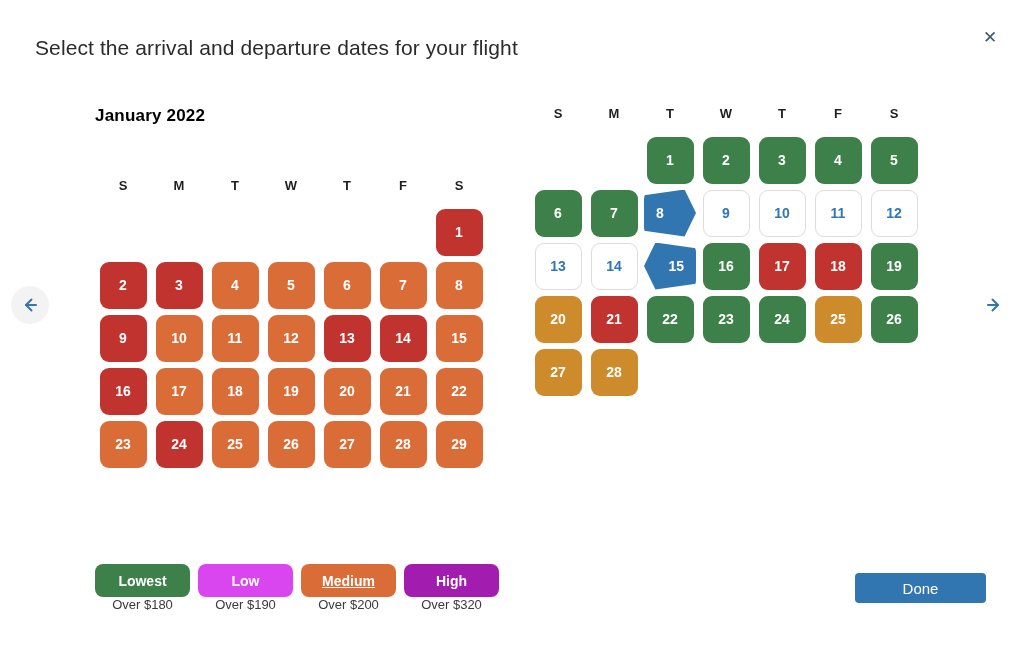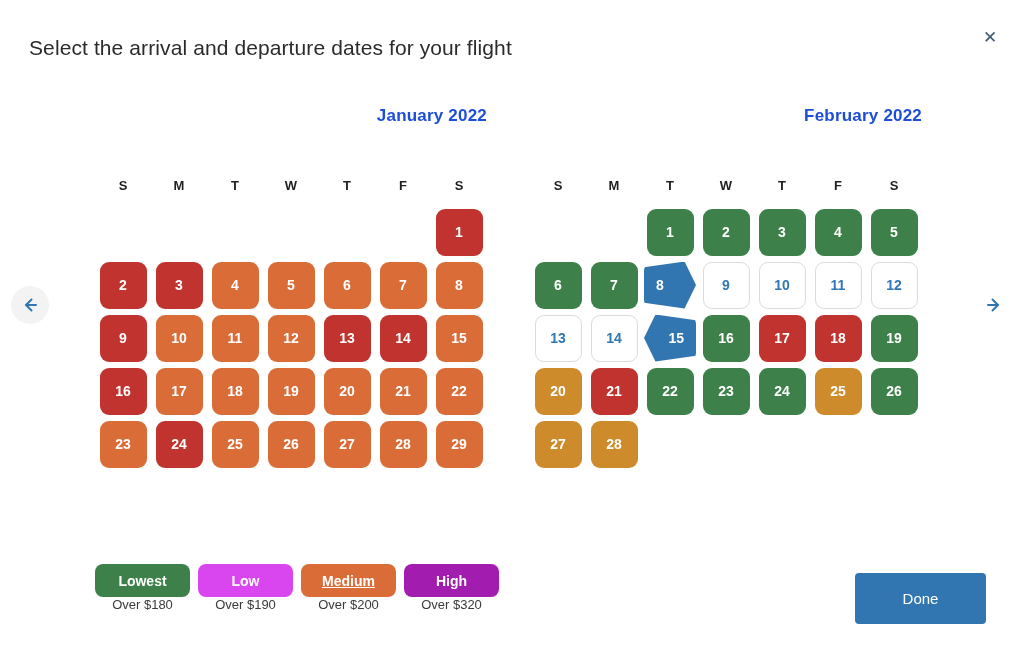--- a/index.html
+++ b/index.html
@@ -12,21 +12,21 @@
     background: #ffffff;
     font-family: "Liberation Sans", sans-serif;
     color: #333333;
     overflow: hidden;
     position: relative;
   }
 
   
   #dialog-title {
     position: absolute;
-    left: 29px;
+    left: 35px;
     top: 36px;
     font-size: 21px;
     font-weight: 400;
     color: #2b2b2b;
     letter-spacing: 0.1px;
     white-space: nowrap;
   }
   #close-button {
     position: absolute;
     right: 23px;
@@ -73,24 +73,24 @@
   
   .month {
     position: absolute;
     top: 106px;
     width: 392px;
   }
   #month-january { left: 95px; }
   #month-february { left: 530px; }
 
   .month-title {
-    text-align: right;
+    text-align: left;
     font-size: 17px;
     font-weight: bold;
-    color: #1d4ed8;
+    color: #000000;
     margin: 0 0 52px 0;
     letter-spacing: 0.2px;
   }
 
   .weekday-row, .week-row {
     display: grid;
     grid-template-columns: repeat(7, 56px);
     justify-content: start;
   }
   .weekday {
@@ -188,21 +188,21 @@
     color: #3a3a3a;
     white-space: nowrap;
   }
 
   
   #done-button {
     position: absolute;
     left: 855px;
     top: 573px;
     width: 131px;
-    height: 51px;
+    height: 30px;
     background: #3276b1;
     color: #ffffff;
     border: none;
     border-radius: 4px;
     font-size: 15px;
     font-family: "Liberation Sans", sans-serif;
     cursor: pointer;
   }
 </style>
 </head>
@@ -352,21 +352,20 @@
             <div class="day-box price-medium">28</div>
           </div>
           <div class="day-cell">
             <div class="day-box price-medium">29</div>
           </div>
         </div>
       </div>
   </div>
 
   <div class="month" id="month-february">
-    <div class="month-title">February 2022</div>
     <div class="weekday-row">
         <div class="weekday">S</div>
         <div class="weekday">M</div>
         <div class="weekday">T</div>
         <div class="weekday">W</div>
         <div class="weekday">T</div>
         <div class="weekday">F</div>
         <div class="weekday">S</div>
       </div>
     <div class="weeks">

